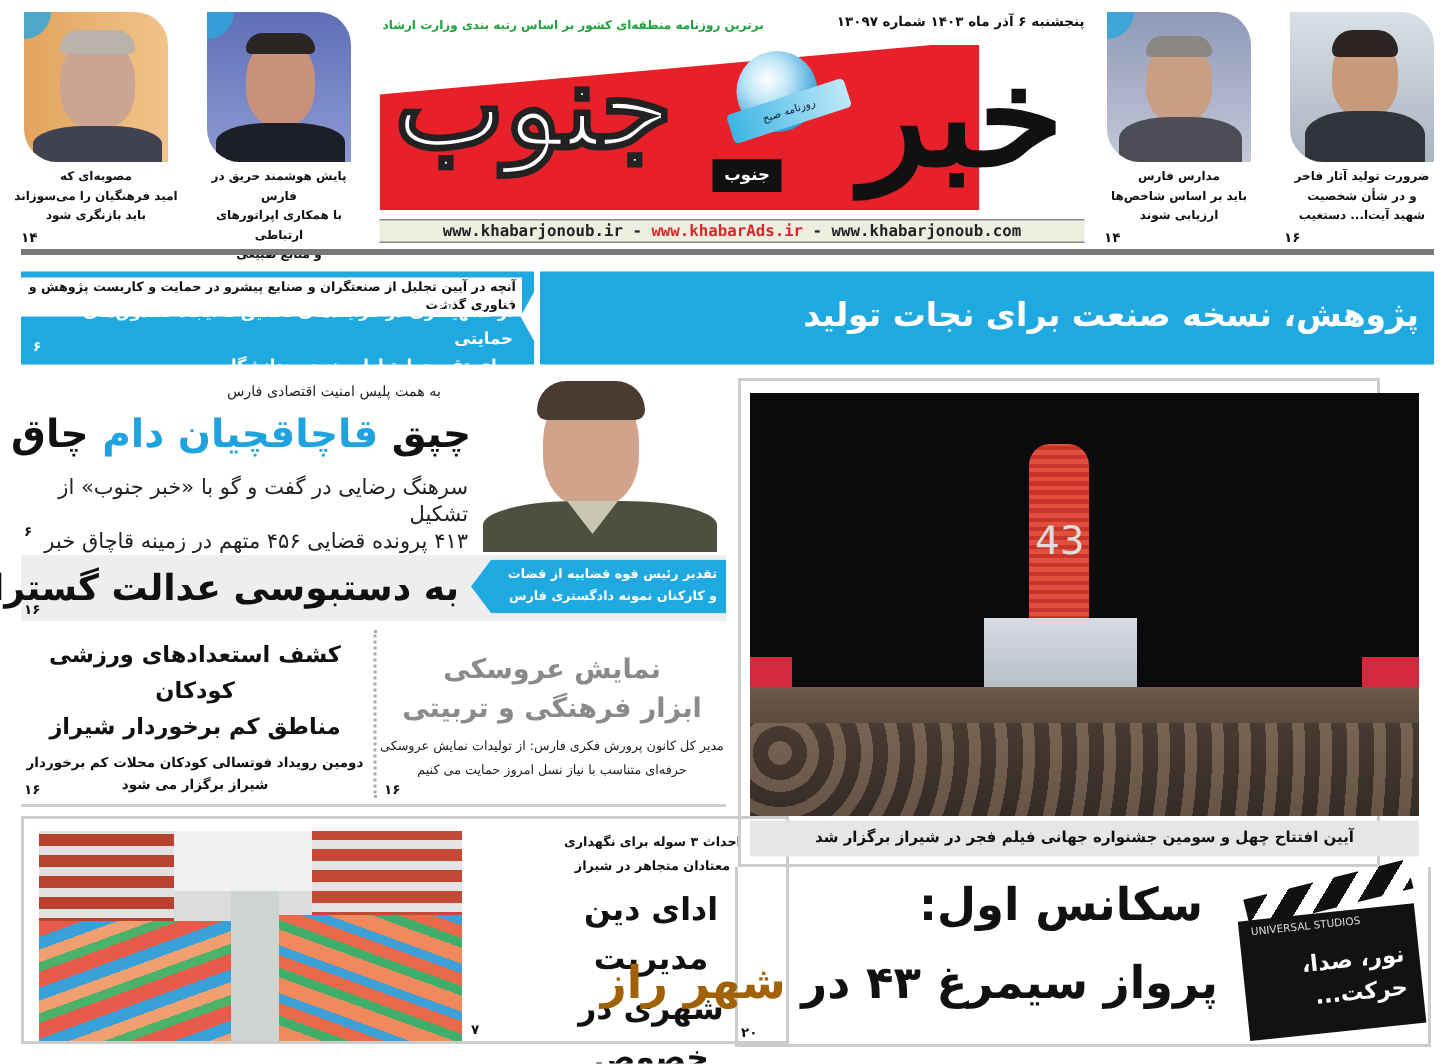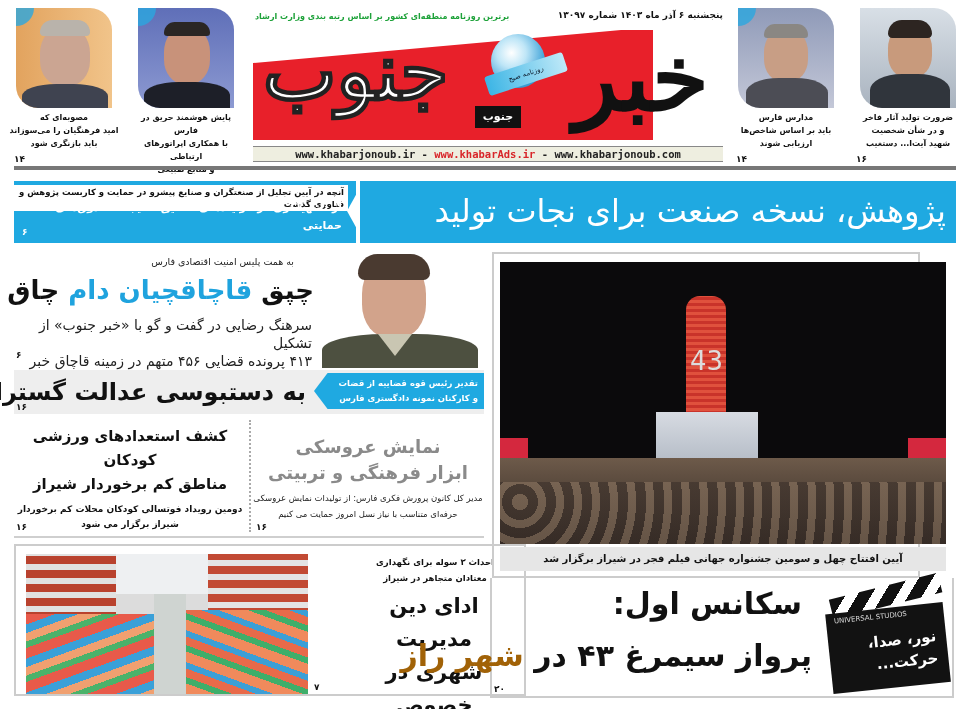--- a/index.html
+++ b/index.html
@@ -38,21 +38,21 @@
   .mast-urls { position: absolute; left: 0; top: 142px; width: 470px; height: 16px;
     background: #eeeee0; border-top: 1px solid #888; border-bottom: 1px solid #888;
     direction: ltr; font-family: "DejaVu Sans Mono", monospace; font-size: 10.5px; font-weight: bold;
     line-height: 14px; text-align: center; color: #222; }
   .mast-urls .red { color: #d8262a; }
 
   .rule-top { position: absolute; left: 14px; top: 166px; width: 942px; height: 4px; background: #777; }
 
   
   .main-banner { position: absolute; left: 360px; top: 181px; width: 596px; height: 62px; background: #1fa9e1; }
-  .main-banner .headline { position: absolute; right: 10px; top: 6px; color: #fff; font-size: 32px; font-weight: normal; line-height: 48px; }
+  .main-banner .headline { position: absolute; right: 10px; top: 6px; color: #fff; font-size: 22px; font-weight: bold; line-height: 48px; }
 
   
   .left-box { position: absolute; left: 14px; top: 181px; width: 342px; height: 62px; background: #1fa9e1; }
   .left-box .kicker { position: absolute; right: 8px; top: 4px; background: #fff; color: #111;
     font-size: 8.5px; font-weight: bold; padding: 1px 4px; line-height: 12px; }
   .left-box .body { position: absolute; right: 14px; top: 18px; color: #fff; font-size: 11px; font-weight: bold; line-height: 18px; text-align: right; }
   .left-box .arrow { position: absolute; right: -1px; top: 12px; width: 0; height: 0;
     border-top: 18px solid transparent; border-bottom: 18px solid transparent; border-right: 10px solid #fff; }
   .left-box .pg { position: absolute; left: 8px; bottom: 6px; color: #fff; font-size: 9px; font-weight: bold; }
 
@@ -180,20 +180,21 @@
 
 <div class="main-banner">
   <div class="headline">پژوهش، نسخه صنعت برای نجات تولید</div>
 </div>
 
 <div class="left-box">
   <div class="arrow"></div>
   <div class="kicker">آنچه در آیین تجلیل از صنعتگران و صنایع پیشرو در حمایت و کاربست پژوهش و فناوری گذشت</div>
   <div class="body">
     <div>از تسهیلگری در فرآیندهای تحقیق تا ایجاد صندوق‌های حمایتی</div>
+    <div>برای تقویت ارتباط صنعت و دانشگاه</div>
   </div>
   <div class="pg">۶</div>
 </div>
 
 <div class="smug">
   <div class="kicker">به همت پلیس امنیت اقتصادی فارس</div>
   <div class="headline">
     <span>چپق </span><span class="blue">قاچاقچیان دام</span><span> چاق شد</span>
   </div>
   <div class="lead">

